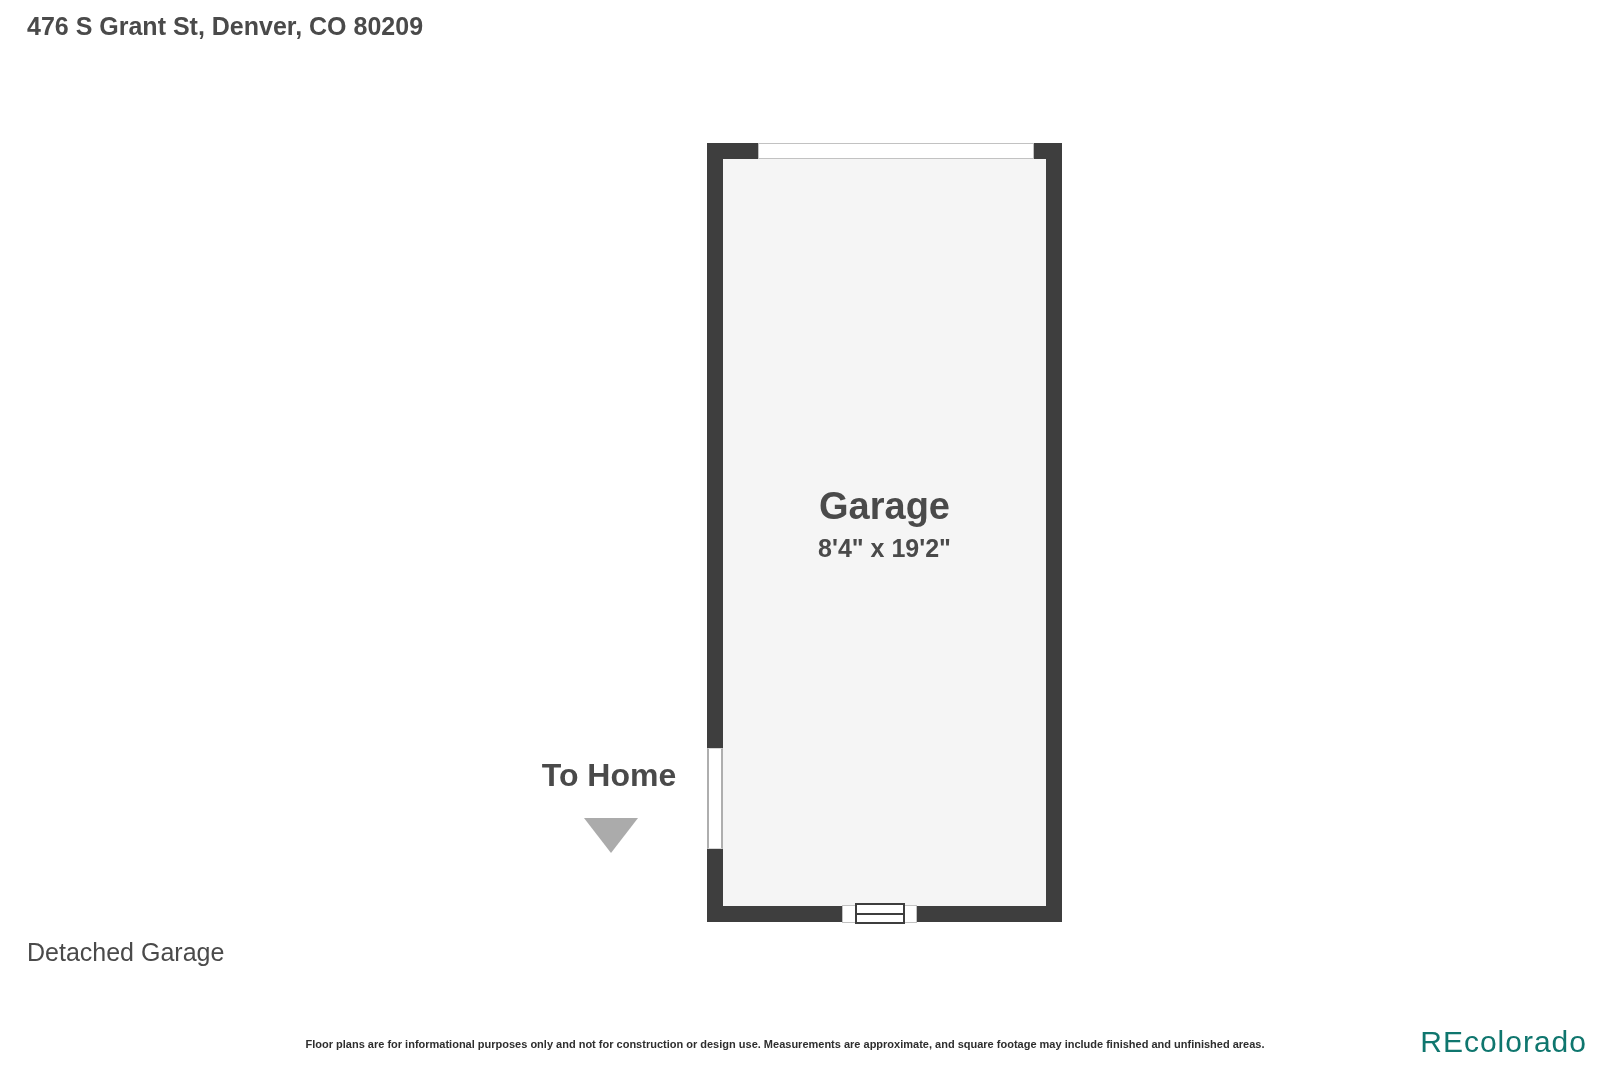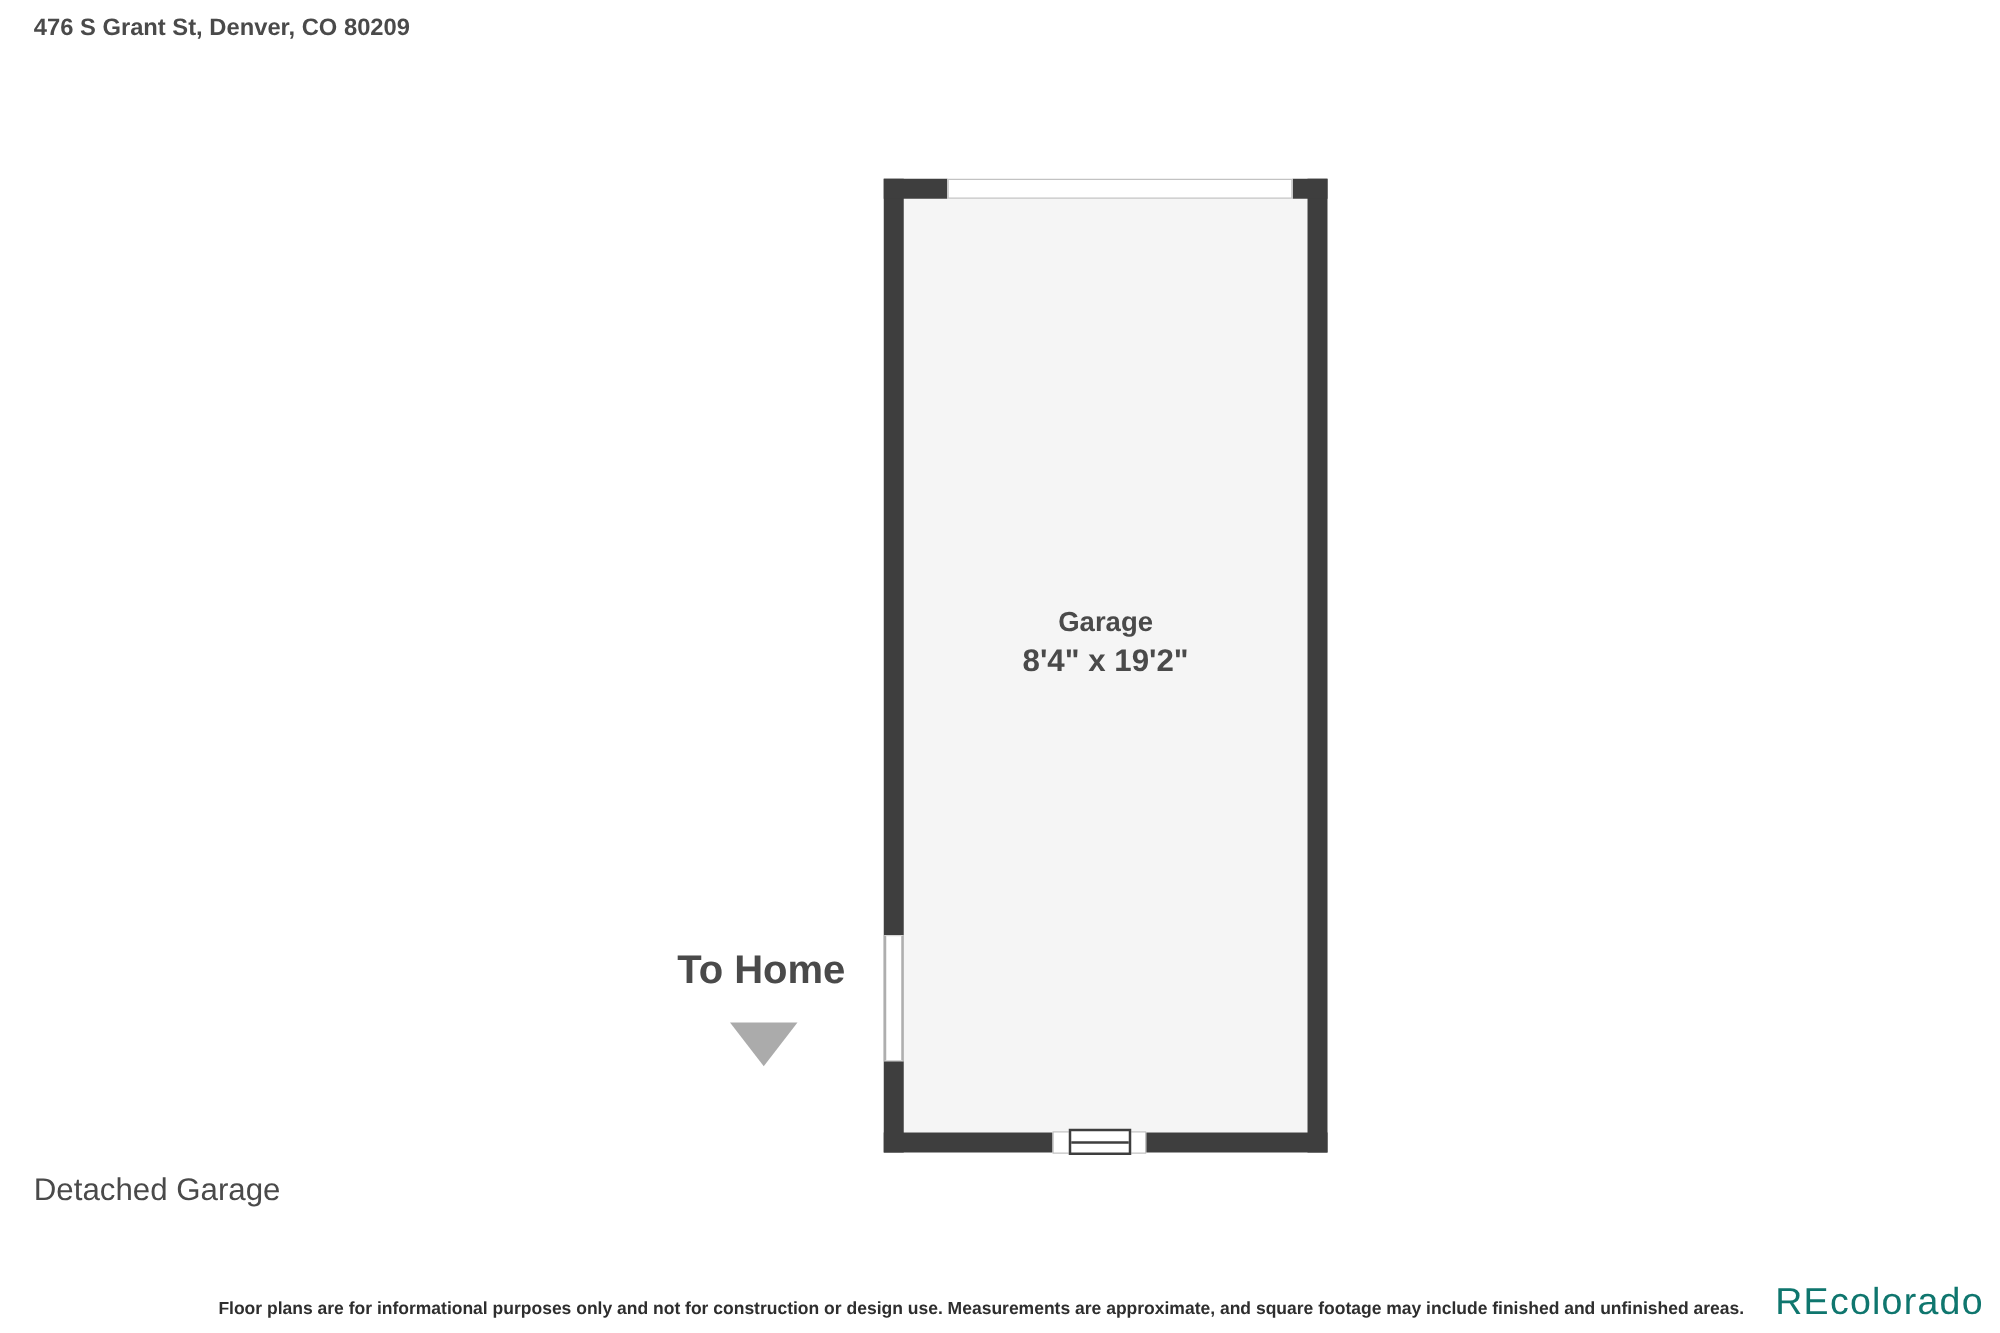--- a/index.html
+++ b/index.html
@@ -13,21 +13,21 @@
     background: #ffffff;
     font-family: "Liberation Sans", sans-serif;
     overflow: hidden;
   }
 
   
   .address {
     position: absolute;
     left: 27px;
     top: 12px;
-    font-size: 19px;
+    font-size: 25px;
     font-weight: bold;
     color: #4a4a4a;
   }
   .plan-label {
     position: absolute;
     left: 27px;
     top: 938px;
     font-size: 25px;
     font-weight: normal;
     color: #4a4a4a;
@@ -114,21 +114,21 @@
   
   .room-label {
     position: absolute;
     left: 16px;
     top: 342px;
     width: 323px;
     text-align: center;
     color: #4a4a4a;
   }
   .room-name {
-    font-size: 22px;
+    font-size: 38px;
     font-weight: bold;
     line-height: 1.15;
   }
   .room-dims {
     font-size: 25px;
     font-weight: bold;
     margin-top: 5px;
   }
 
   
@@ -154,21 +154,21 @@
     border-top: 35px solid #ababab;
   }
 
   
   .disclaimer {
     position: absolute;
     left: 0;
     top: 1038px;
     width: 1570px;
     text-align: center;
-    font-size: 14px;
+    font-size: 11px;
     font-weight: bold;
     color: #2e2e2e;
   }
   .watermark {
     position: absolute;
     right: 13px;
     top: 1025px;
     font-size: 30px;
     font-weight: normal;
     color: #0f766e;

